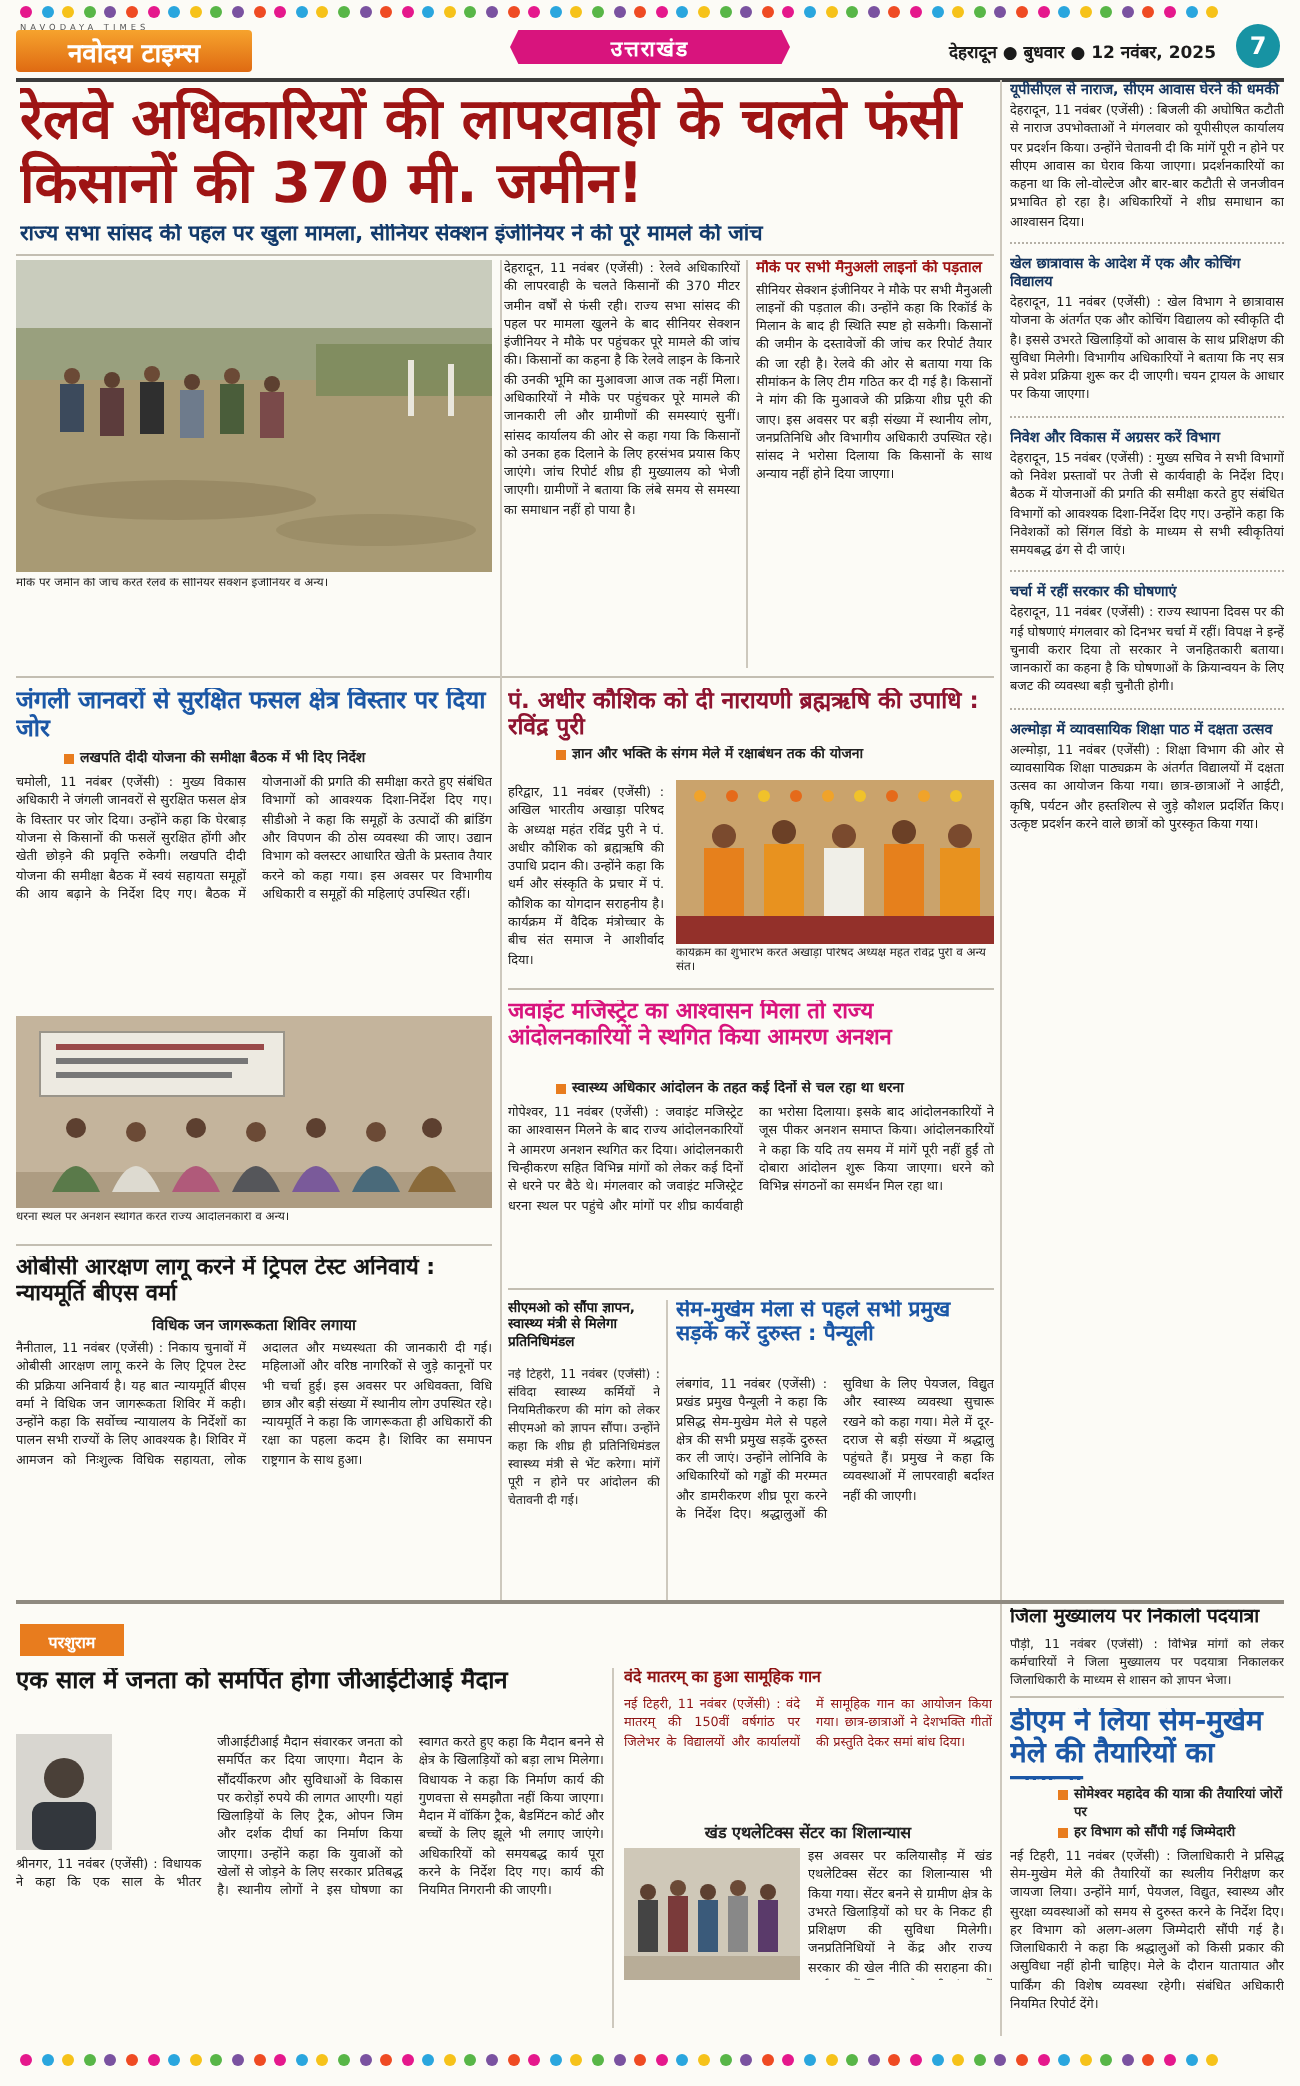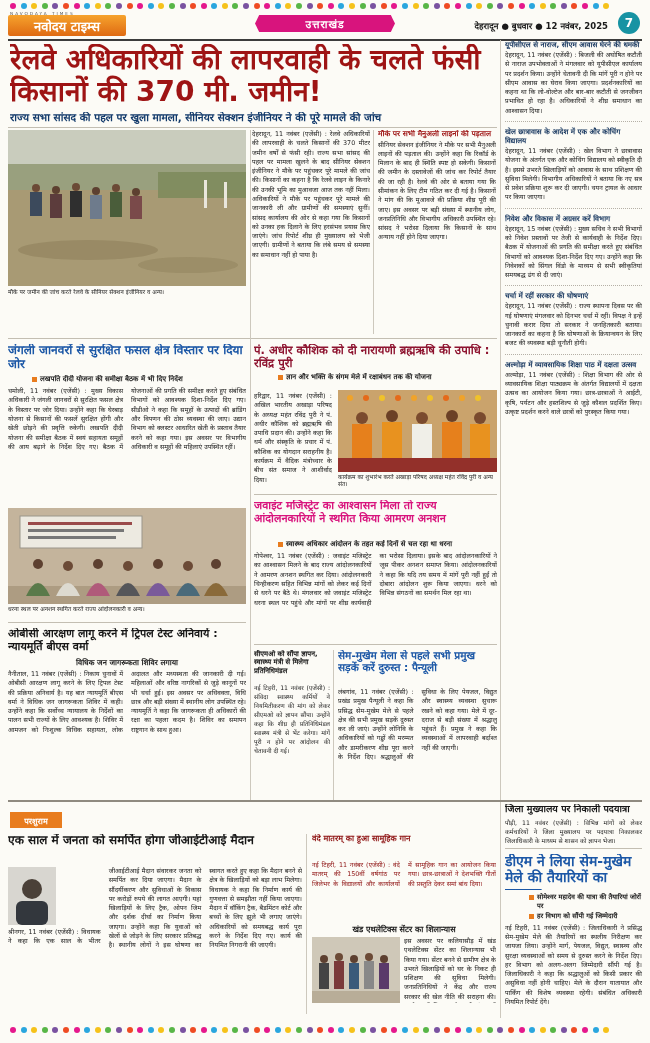--- a/index.html
+++ b/index.html
@@ -301,21 +301,21 @@
           <rect x="8" y="34" width="32" height="24" rx="6" fill="#33373d"></rect>
         </svg>
       </div>
       <span>श्रीनगर, 11 नवंबर (एजेंसी) : विधायक ने कहा कि एक साल के भीतर जीआईटीआई मैदान संवारकर जनता को समर्पित कर दिया जाएगा। मैदान के सौंदर्यीकरण और सुविधाओं के विकास पर करोड़ों रुपये की लागत आएगी। यहां खिलाड़ियों के लिए ट्रैक, ओपन जिम और दर्शक दीर्घा का निर्माण किया जाएगा। उन्होंने कहा कि युवाओं को खेलों से जोड़ने के लिए सरकार प्रतिबद्ध है। स्थानीय लोगों ने इस घोषणा का स्वागत करते हुए कहा कि मैदान बनने से क्षेत्र के खिलाड़ियों को बड़ा लाभ मिलेगा। विधायक ने कहा कि निर्माण कार्य की गुणवत्ता से समझौता नहीं किया जाएगा। मैदान में वॉकिंग ट्रैक, बैडमिंटन कोर्ट और बच्चों के लिए झूले भी लगाए जाएंगे। अधिकारियों को समयबद्ध कार्य पूरा करने के निर्देश दिए गए। कार्य की नियमित निगरानी की जाएगी।</span>
     </div>
   </div>
   <div class="vrule" style="left:306px;top:834px;height:180px;"></div>
 
   <div class="abs" style="left:312px;top:834px;width:184px;height:182px;overflow:hidden;">
     <div class="hl red-txt" style="font-size:8px;height:12px;">वंदे मातरम् का हुआ सामूहिक गान</div>
-    <div class="body-txt cols2 red-txt" style="height:58px;margin-top:15px;">नई टिहरी, 11 नवंबर (एजेंसी) : वंदे मातरम् की 150वीं वर्षगांठ पर जिलेभर के विद्यालयों और कार्यालयों में सामूहिक गान का आयोजन किया गया। छात्र-छात्राओं ने देशभक्ति गीतों की प्रस्तुति देकर समां बांध दिया।</div>
+    <div class="body-txt cols2 red-txt" style="height:58px;margin-top:2px;">नई टिहरी, 11 नवंबर (एजेंसी) : वंदे मातरम् की 150वीं वर्षगांठ पर जिलेभर के विद्यालयों और कार्यालयों में सामूहिक गान का आयोजन किया गया। छात्र-छात्राओं ने देशभक्ति गीतों की प्रस्तुति देकर समां बांध दिया।</div>
     <div class="subbold-center" style="font-size:8px;margin:4px 0 3px 0;">खंड एथलेटिक्स सेंटर का शिलान्यास</div>
     <div class="a8-row">
       <div class="photo" style="width:88px;height:66px;flex:0 0 auto;">
         <svg width="88" height="66" viewBox="0 0 88 66">
           <rect width="88" height="66" fill="#cfc8b8"></rect>
           <rect y="54" width="88" height="12" fill="#b8ad98"></rect>
           <g>
             <circle cx="12" cy="22" r="4" fill="#5d4030"></circle>
               <rect x="7" y="26" width="10" height="26" fill="#444"></rect>
             <circle cx="27" cy="20" r="4" fill="#6b4a36"></circle>

